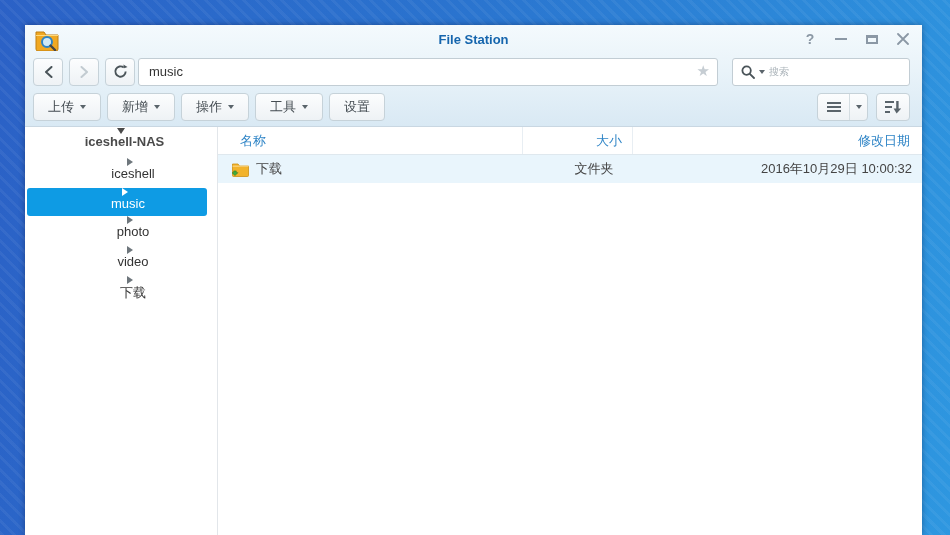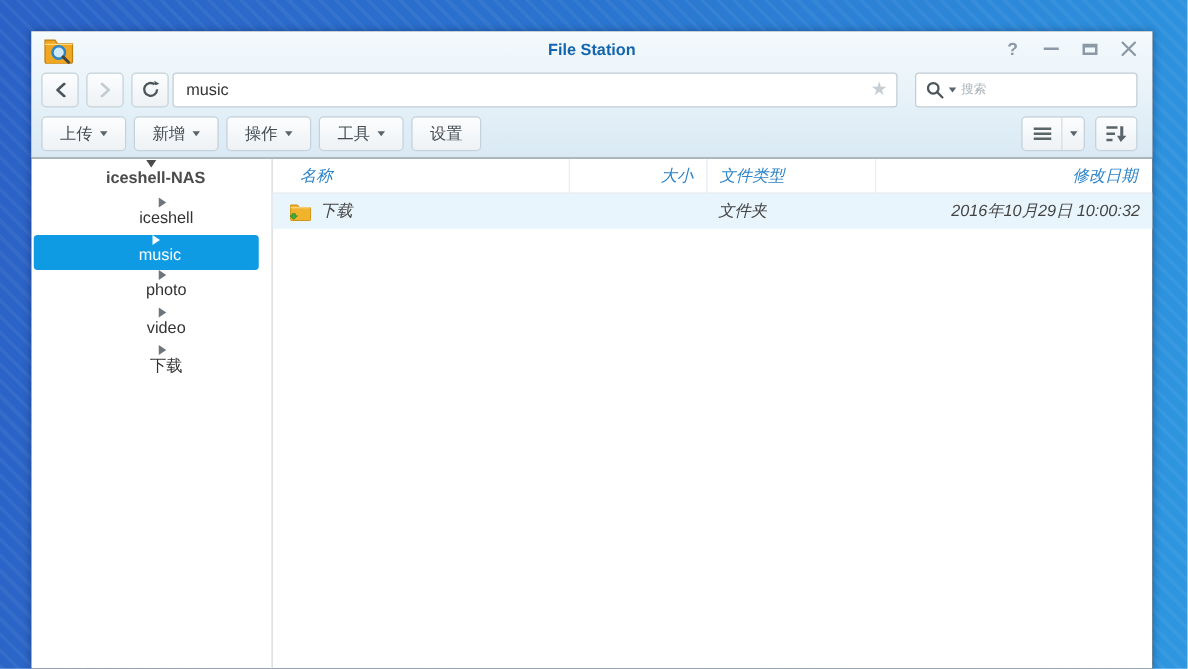--- a/index.html
+++ b/index.html
@@ -6,21 +6,21 @@
   html,body { width:950px; height:535px; overflow:hidden; }
   body {
     font-family:"Liberation Sans","DejaVu Sans",sans-serif;
     background:
       repeating-linear-gradient(45deg, rgba(255,255,255,.05) 0 3px, rgba(0,0,0,0) 3px 9px),
       linear-gradient(100deg,#2b61c6 0%, #2a74cf 45%, #2e97e0 100%);
     position:relative;
   }
   .window {
     position:absolute; left:25px; top:25px; width:897px; height:510px;
-    background:#404040; display:flex; flex-direction:column;
+    background:#f0abfc; display:flex; flex-direction:column;
     box-shadow:0 0 6px rgba(0,0,30,.35);
   }
   
   .header {
     background:linear-gradient(#f4fafd 0%, #e9f3f9 45%, #d9e9f4 100%);
     border-bottom:1px solid #c9d7e2;
   }
   .titlebar { position:relative; height:30px; }
   .app-icon { position:absolute; left:10px; top:4px; width:24px; height:22px; }
   .win-title {
@@ -77,21 +77,21 @@
   .tree-row { height:30px; display:flex; align-items:center; cursor:pointer; color:#333;flex-direction:column; }
   .tree-row.section { font-weight:bold; color:#4a4a4a; padding-left:7px; }
   .tree-row.child { padding-left:24px; }
   .tree-row .tri { margin-right:7px; }
   .tri-right { width:0; height:0; border-top:4px solid transparent; border-bottom:4px solid transparent; border-left:6px solid #6e767c; }
   .tri-down  { width:0; height:0; border-left:4px solid transparent; border-right:4px solid transparent; border-top:6px solid #4a4a4a; }
   .tree-row.selected {
     background:#0e9be4; color:#fff; border-radius:3px; margin:0 10px 0 2px; padding-left:22px; height:28px;
   }
   .tree-row.selected .tri-right { border-left-color:#fff; }
-  .main { flex:1; display:flex; flex-direction:column; background:#fff;font-style:italic; }
+  .main { flex:1; display:flex; flex-direction:column; background:#fff; }
   .thead { display:flex; height:28px; align-items:center; font-size:13px; color:#2e84c6;
     border-bottom:1px solid #dfe8ee; }
   .th { height:100%; display:flex; align-items:center; padding:0 10px; cursor:pointer; }
   .th + .th { border-left:1px solid #e8eef3; }
   .col-name { flex:1 1 236px; padding-left:22px; }
   .col-size { flex:0 0 110px; justify-content:flex-end; text-align:right; }
   .col-type { flex:0 0 135px; }
   .col-date { flex:1 1 222px; justify-content:flex-end; text-align:right; padding-right:12px;padding-left:15px; }
   .trow { display:flex; height:28px; align-items:center; font-size:13px; color:#444; background:#e9f5fc; cursor:pointer; }
   .td { display:flex; align-items:center; padding:0 10px; height:100%; }
@@ -231,21 +231,20 @@
       <div class="tree-row child">
         <span class="tri tri-right"></span>
         <span>下载</span>
       </div>
     </div>
 
     <div class="main">
       <div class="thead">
         <div class="th col-name">名称</div>
         <div class="th col-size">大小</div>
-        <div class="th col-type">文件类型</div>
         <div class="th col-date">修改日期</div>
       </div>
       <div class="trow">
         <div class="td col-name">
           <svg class="folder-ico" viewBox="0 0 17 15">
             <path d="M0.5 2 h5.5 l1.5 2 h9 v9.5 a1 1 0 0 1 -1 1 h-14 a1 1 0 0 1 -1 -1 z" fill="#f2b32c" stroke="#cd8f13" stroke-width="0.8"></path>
             <path d="M0.5 4.6 h16 v-0.9 h-16 z" fill="#ffe09a"></path>
             <path d="M2 9 h3 v2 h2 l-3.5 3.5 L0 11 h2 z" fill="#3fae3f" stroke="#1f7a1f" stroke-width="0.6" transform="scale(0.85) translate(0,1.5)"></path>
           </svg>
           <span>下载</span>

